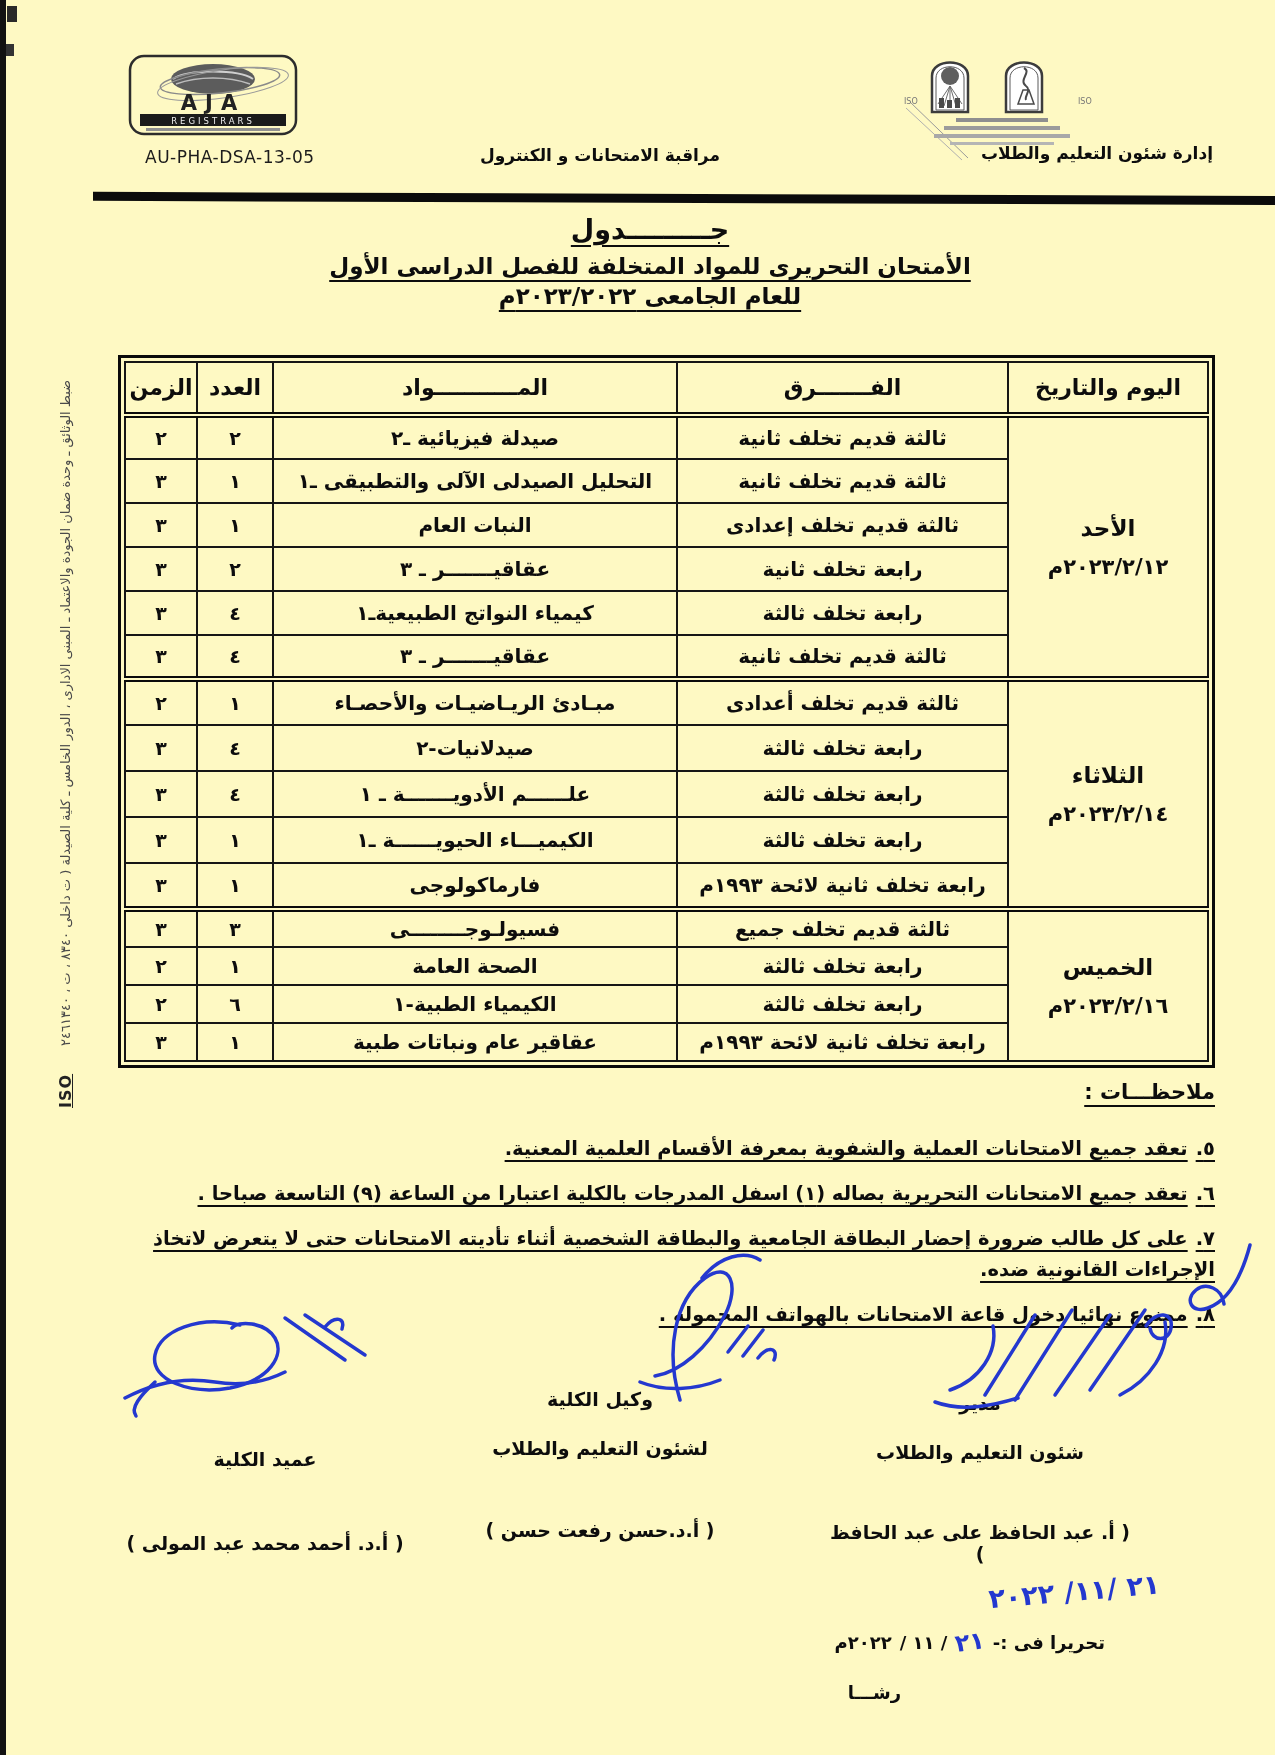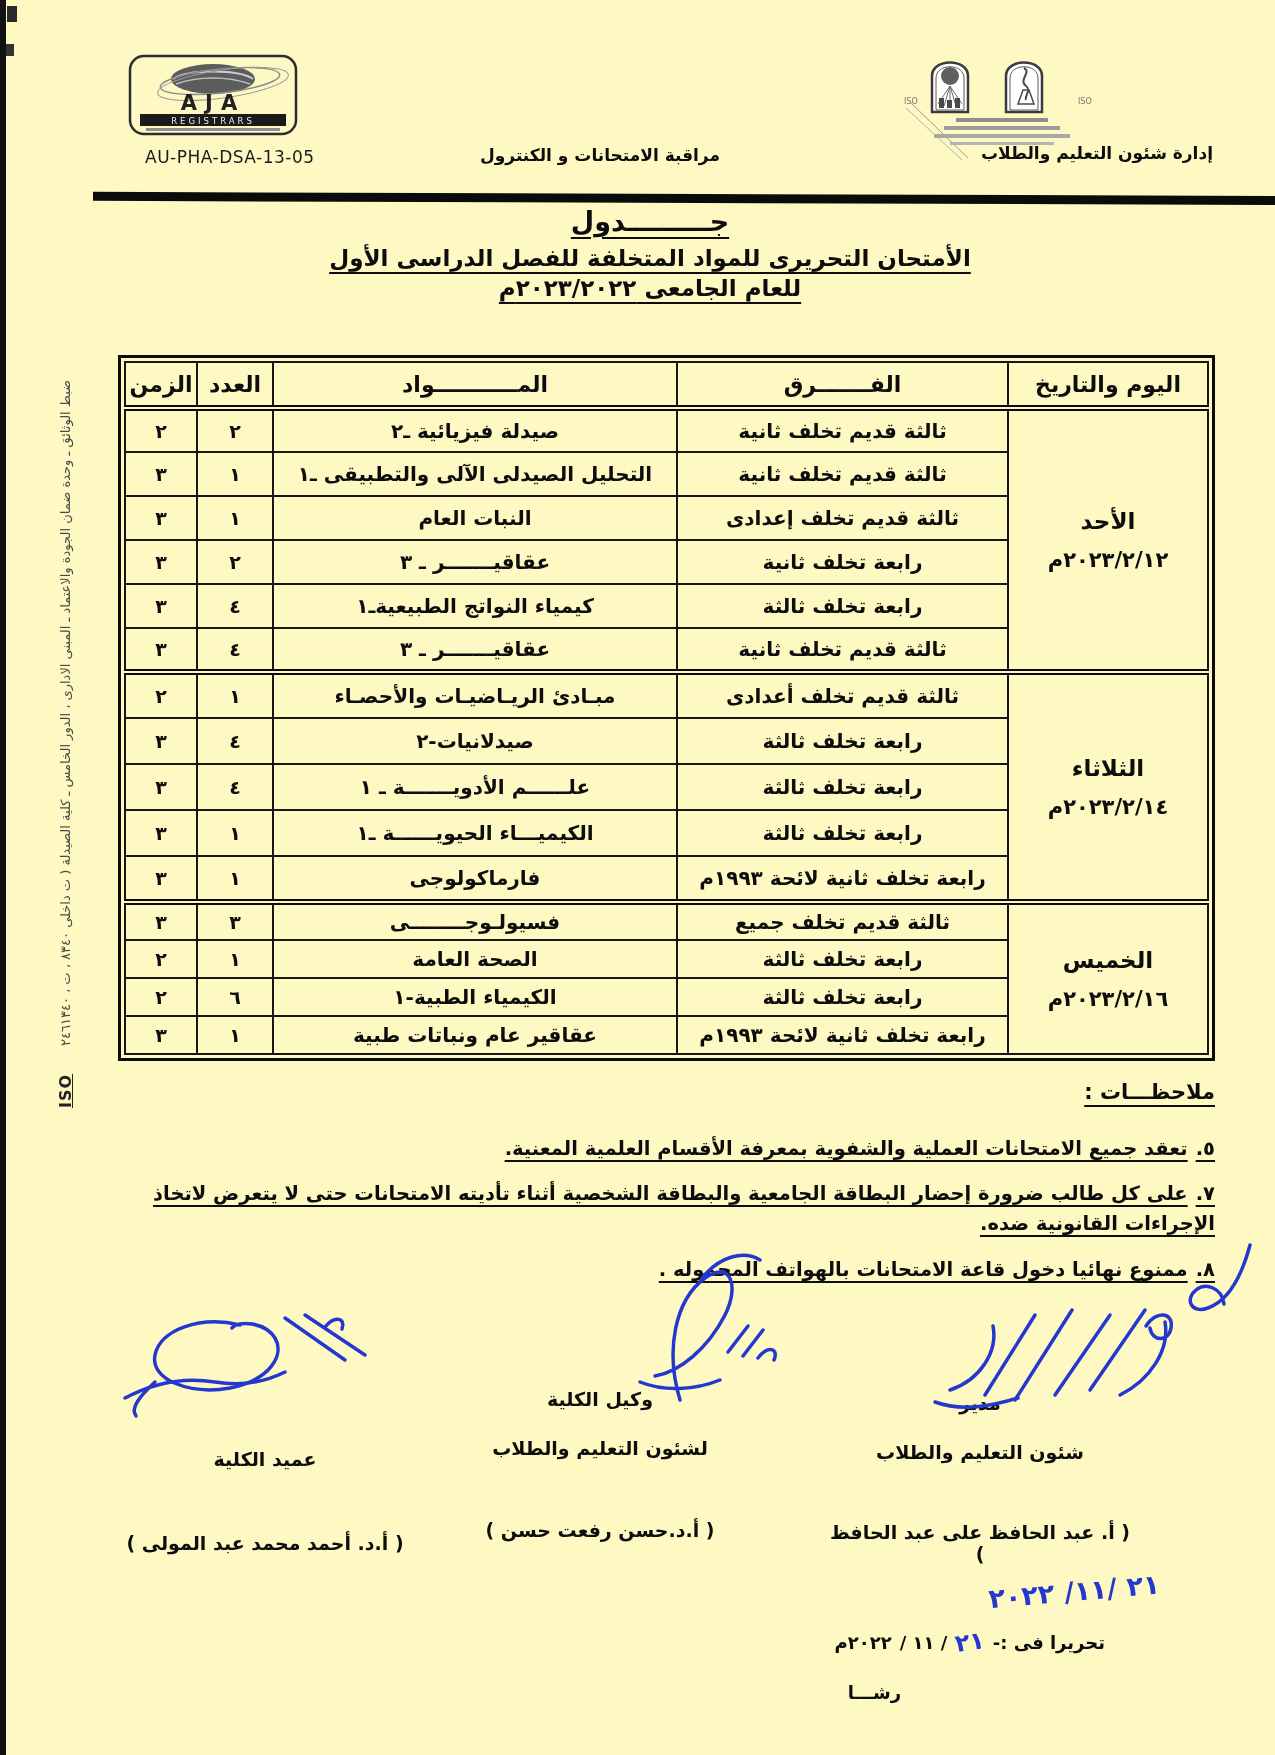--- a/index.html
+++ b/index.html
@@ -15,31 +15,31 @@
 
   
   .aja-logo { position:absolute; left:128px; top:54px; width:170px; height:86px; direction:ltr; }
   .emblem   { position:absolute; left:872px; top:40px; width:225px; height:122px; direction:ltr; }
   .doc-code { position:absolute; left:145px; top:147px; direction:ltr; font-size:17px; letter-spacing:.5px; color:#1c1c1c; font-weight:500; }
   .hdr-center { position:absolute; left:455px; top:145px; width:290px; text-align:center; font-size:17px; font-weight:700; }
   .hdr-right  { position:absolute; right:62px; top:143px; font-size:17px; font-weight:700; }
   .hdr-bar { position:absolute; left:93px; top:196px; width:1182px; height:9px; background:#0b0b0b; transform:rotate(.2deg); transform-origin:right center; }
 
   
-  .title { position:absolute; left:190px; top:206px; width:920px; text-align:center; }
+  .title { position:absolute; left:190px; top:214px; width:920px; text-align:center; }
   .title .ln { display:inline-block; font-weight:700; text-decoration:underline; text-decoration-thickness:2px; text-underline-offset:6px; }
   .t1 { font-size:27px; letter-spacing:1px; }
   .t2 { font-size:23px; margin-top:8px; }
   .t3 { font-size:23px; margin-top:4px; }
 
   
   .table-wrap { position:absolute; left:118px; top:355px; width:1097px; border:3px solid #0a0a0a; padding:3px; }
   table { width:100%; border-collapse:collapse; table-layout:fixed; border:2px solid #0a0a0a; }
   th,td { border:2px solid #161616; text-align:center; vertical-align:middle; font-weight:700; overflow:hidden; }
-  thead th { font-size:22px; height:46px; border-bottom:6px double #0a0a0a; }
+  thead th { font-size:22px; height:53px; border-bottom:6px double #0a0a0a; }
   td { font-size:20px; }
   .num-cell { font-size:19px; }
   tbody.b1 tr { height:44px; }
   tbody.b2 tr { height:46px; }
   tbody.b3 tr { height:38px; }
   tr.block-top td { border-top:6px double #0a0a0a; }
   .day-cell { font-size:22px; }
   .day-cell .day-name { font-size:23px; margin-bottom:14px; }
   .day-cell .day-date { font-size:21px; }
 
@@ -275,20 +275,23 @@
       </tbody>
     </table>
   </div>
 
   <div class="notes">
     <span class="notes-title">ملاحظـــات :</span>
     <div class="note-item" style="margin-top:30px">
       <span class="n">٥.</span><span>تعقد جميع الامتحانات العملية والشفوية بمعرفة الأقسام العلمية المعنية.</span>
     </div>
     <div class="note-item">
+      <span class="n">٦.</span><span>تعقد جميع الامتحانات التحريرية بصاله (١) اسفل المدرجات بالكلية اعتبارا من الساعة (٩) التاسعة صباحا .</span>
+    </div>
+    <div class="note-item">
       <span class="n">٧.</span><span>على كل طالب ضرورة إحضار البطاقة الجامعية والبطاقة الشخصية أثناء تأديته الامتحانات حتى لا يتعرض لاتخاذ الإجراءات القانونية ضده.</span>
     </div>
     <div class="note-item">
       <span class="n">٨.</span><span>ممنوع نهائيا دخول قاعة الامتحانات بالهواتف المحموله .</span>
     </div>
   </div>
 
   <div class="sig sig-right">
     <div>مدير</div>
     <div class="l2">شئون التعليم والطلاب</div>

